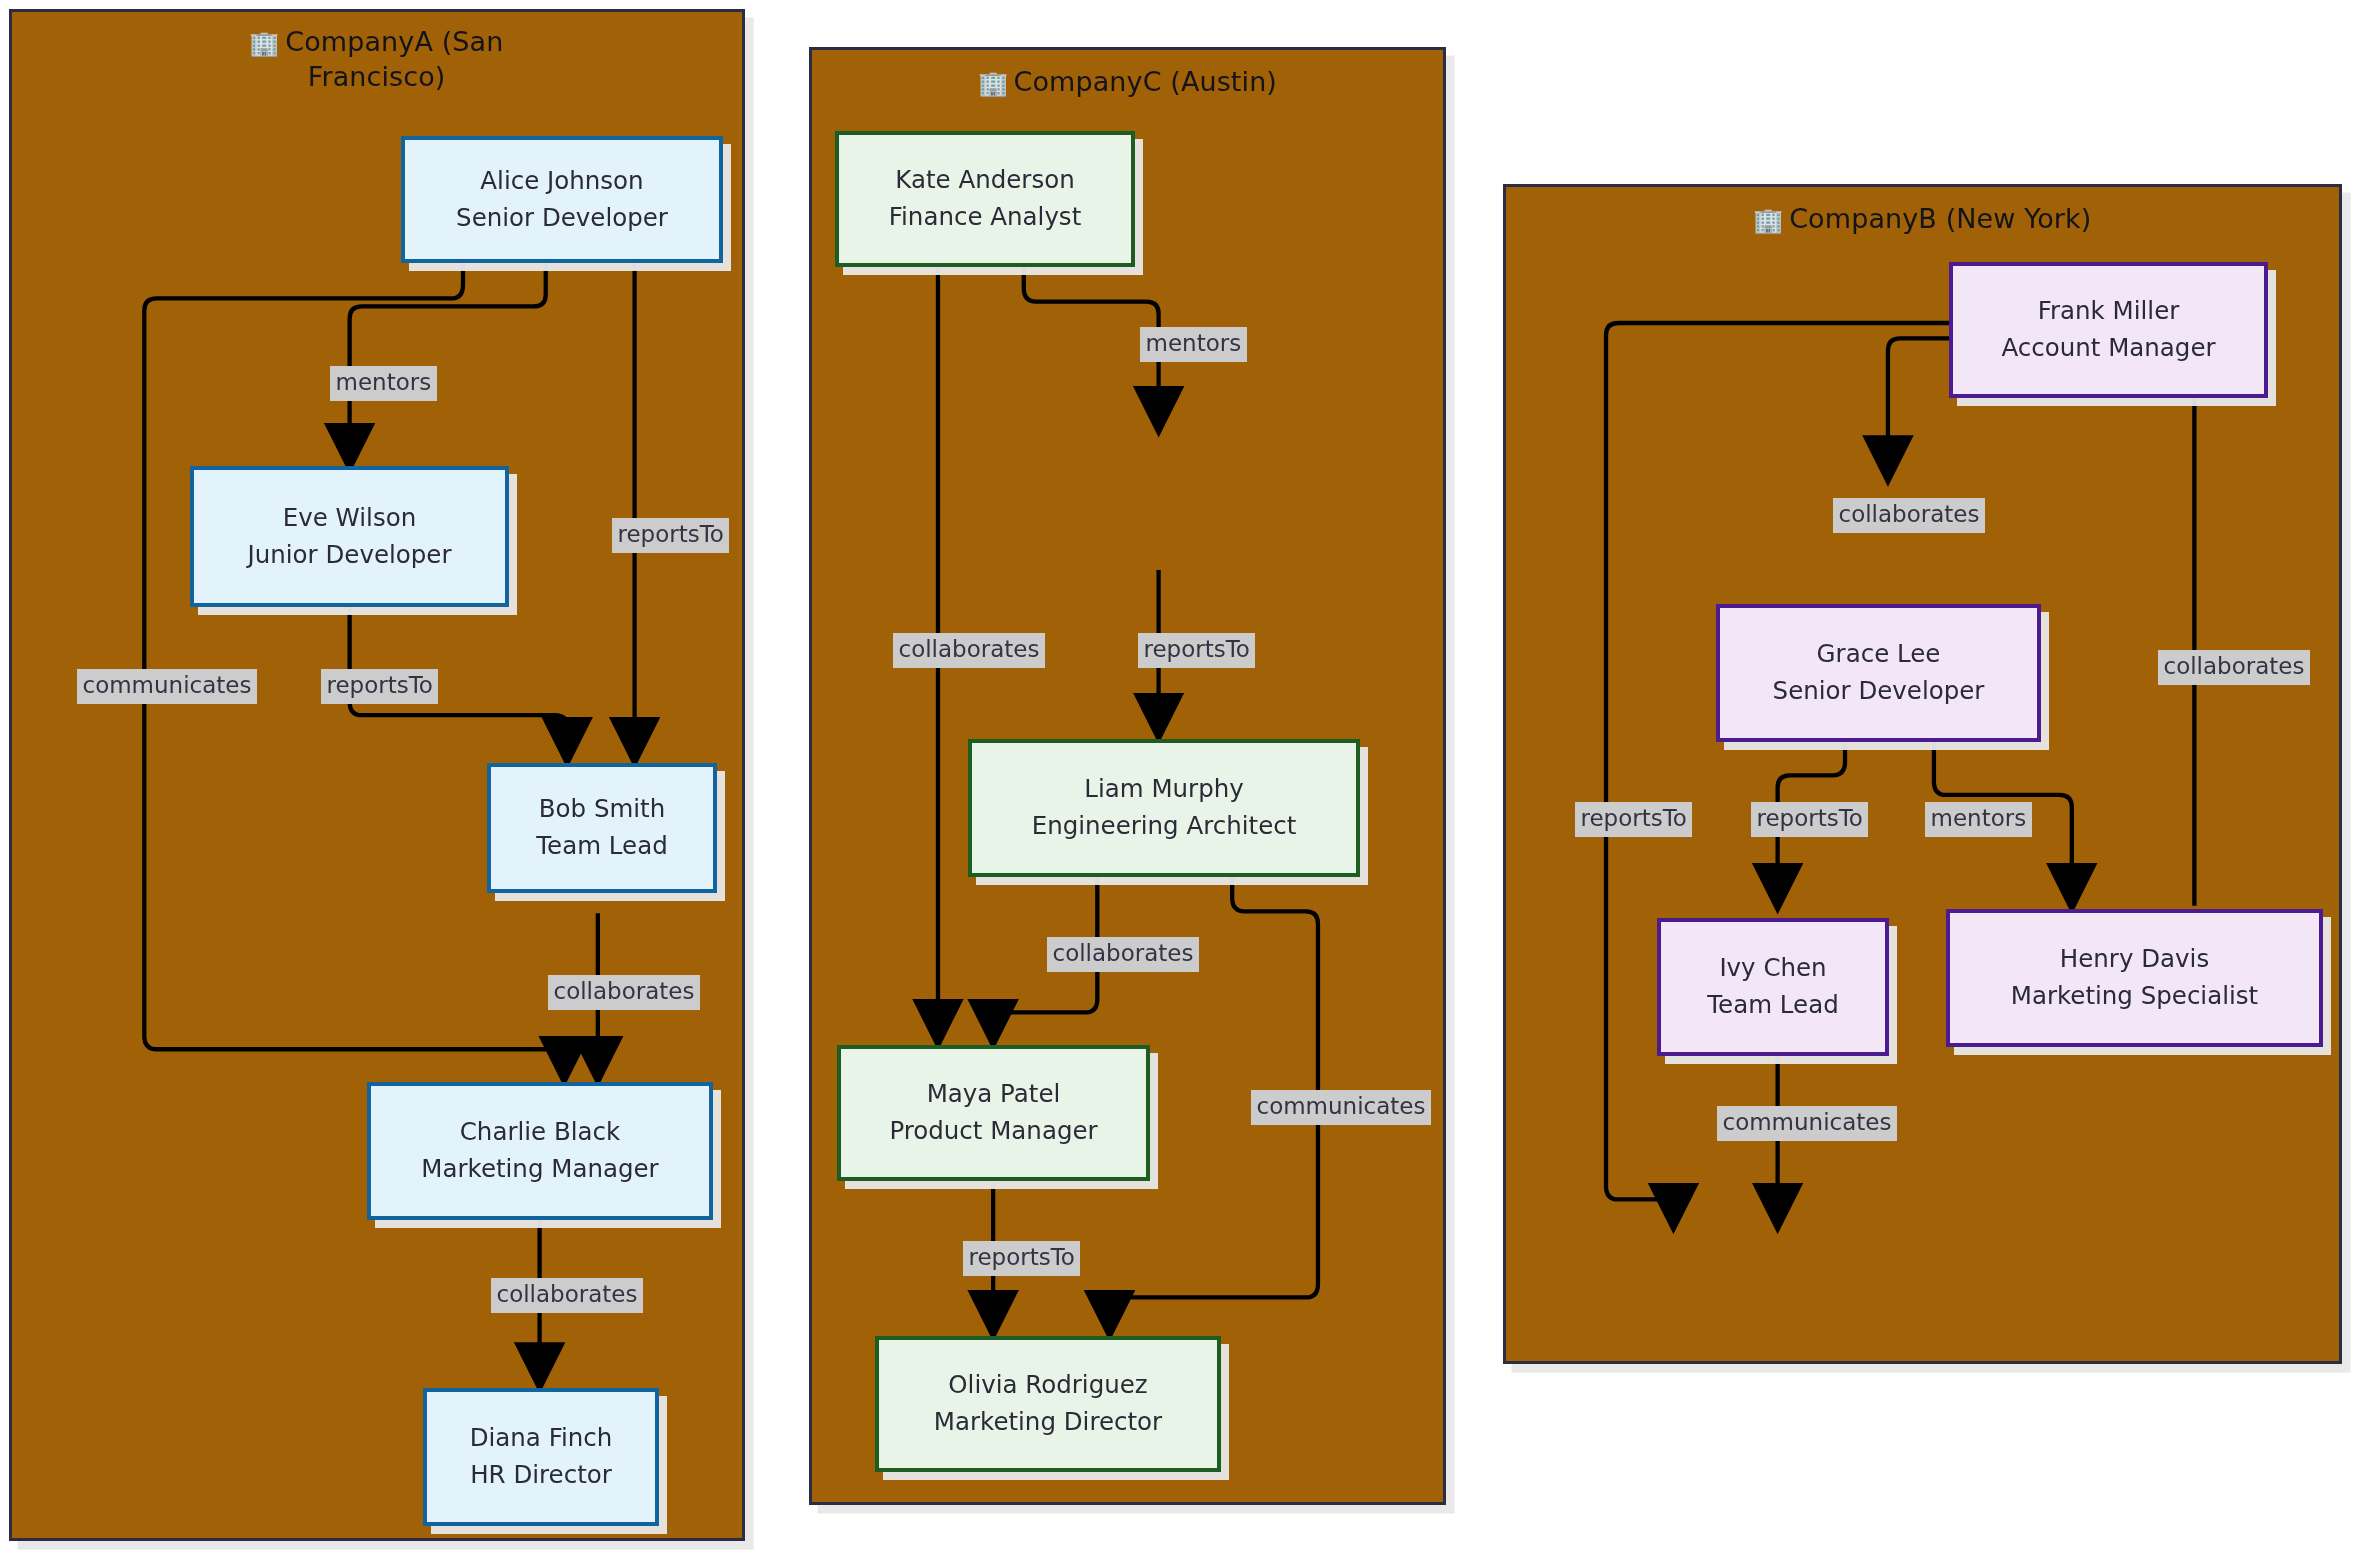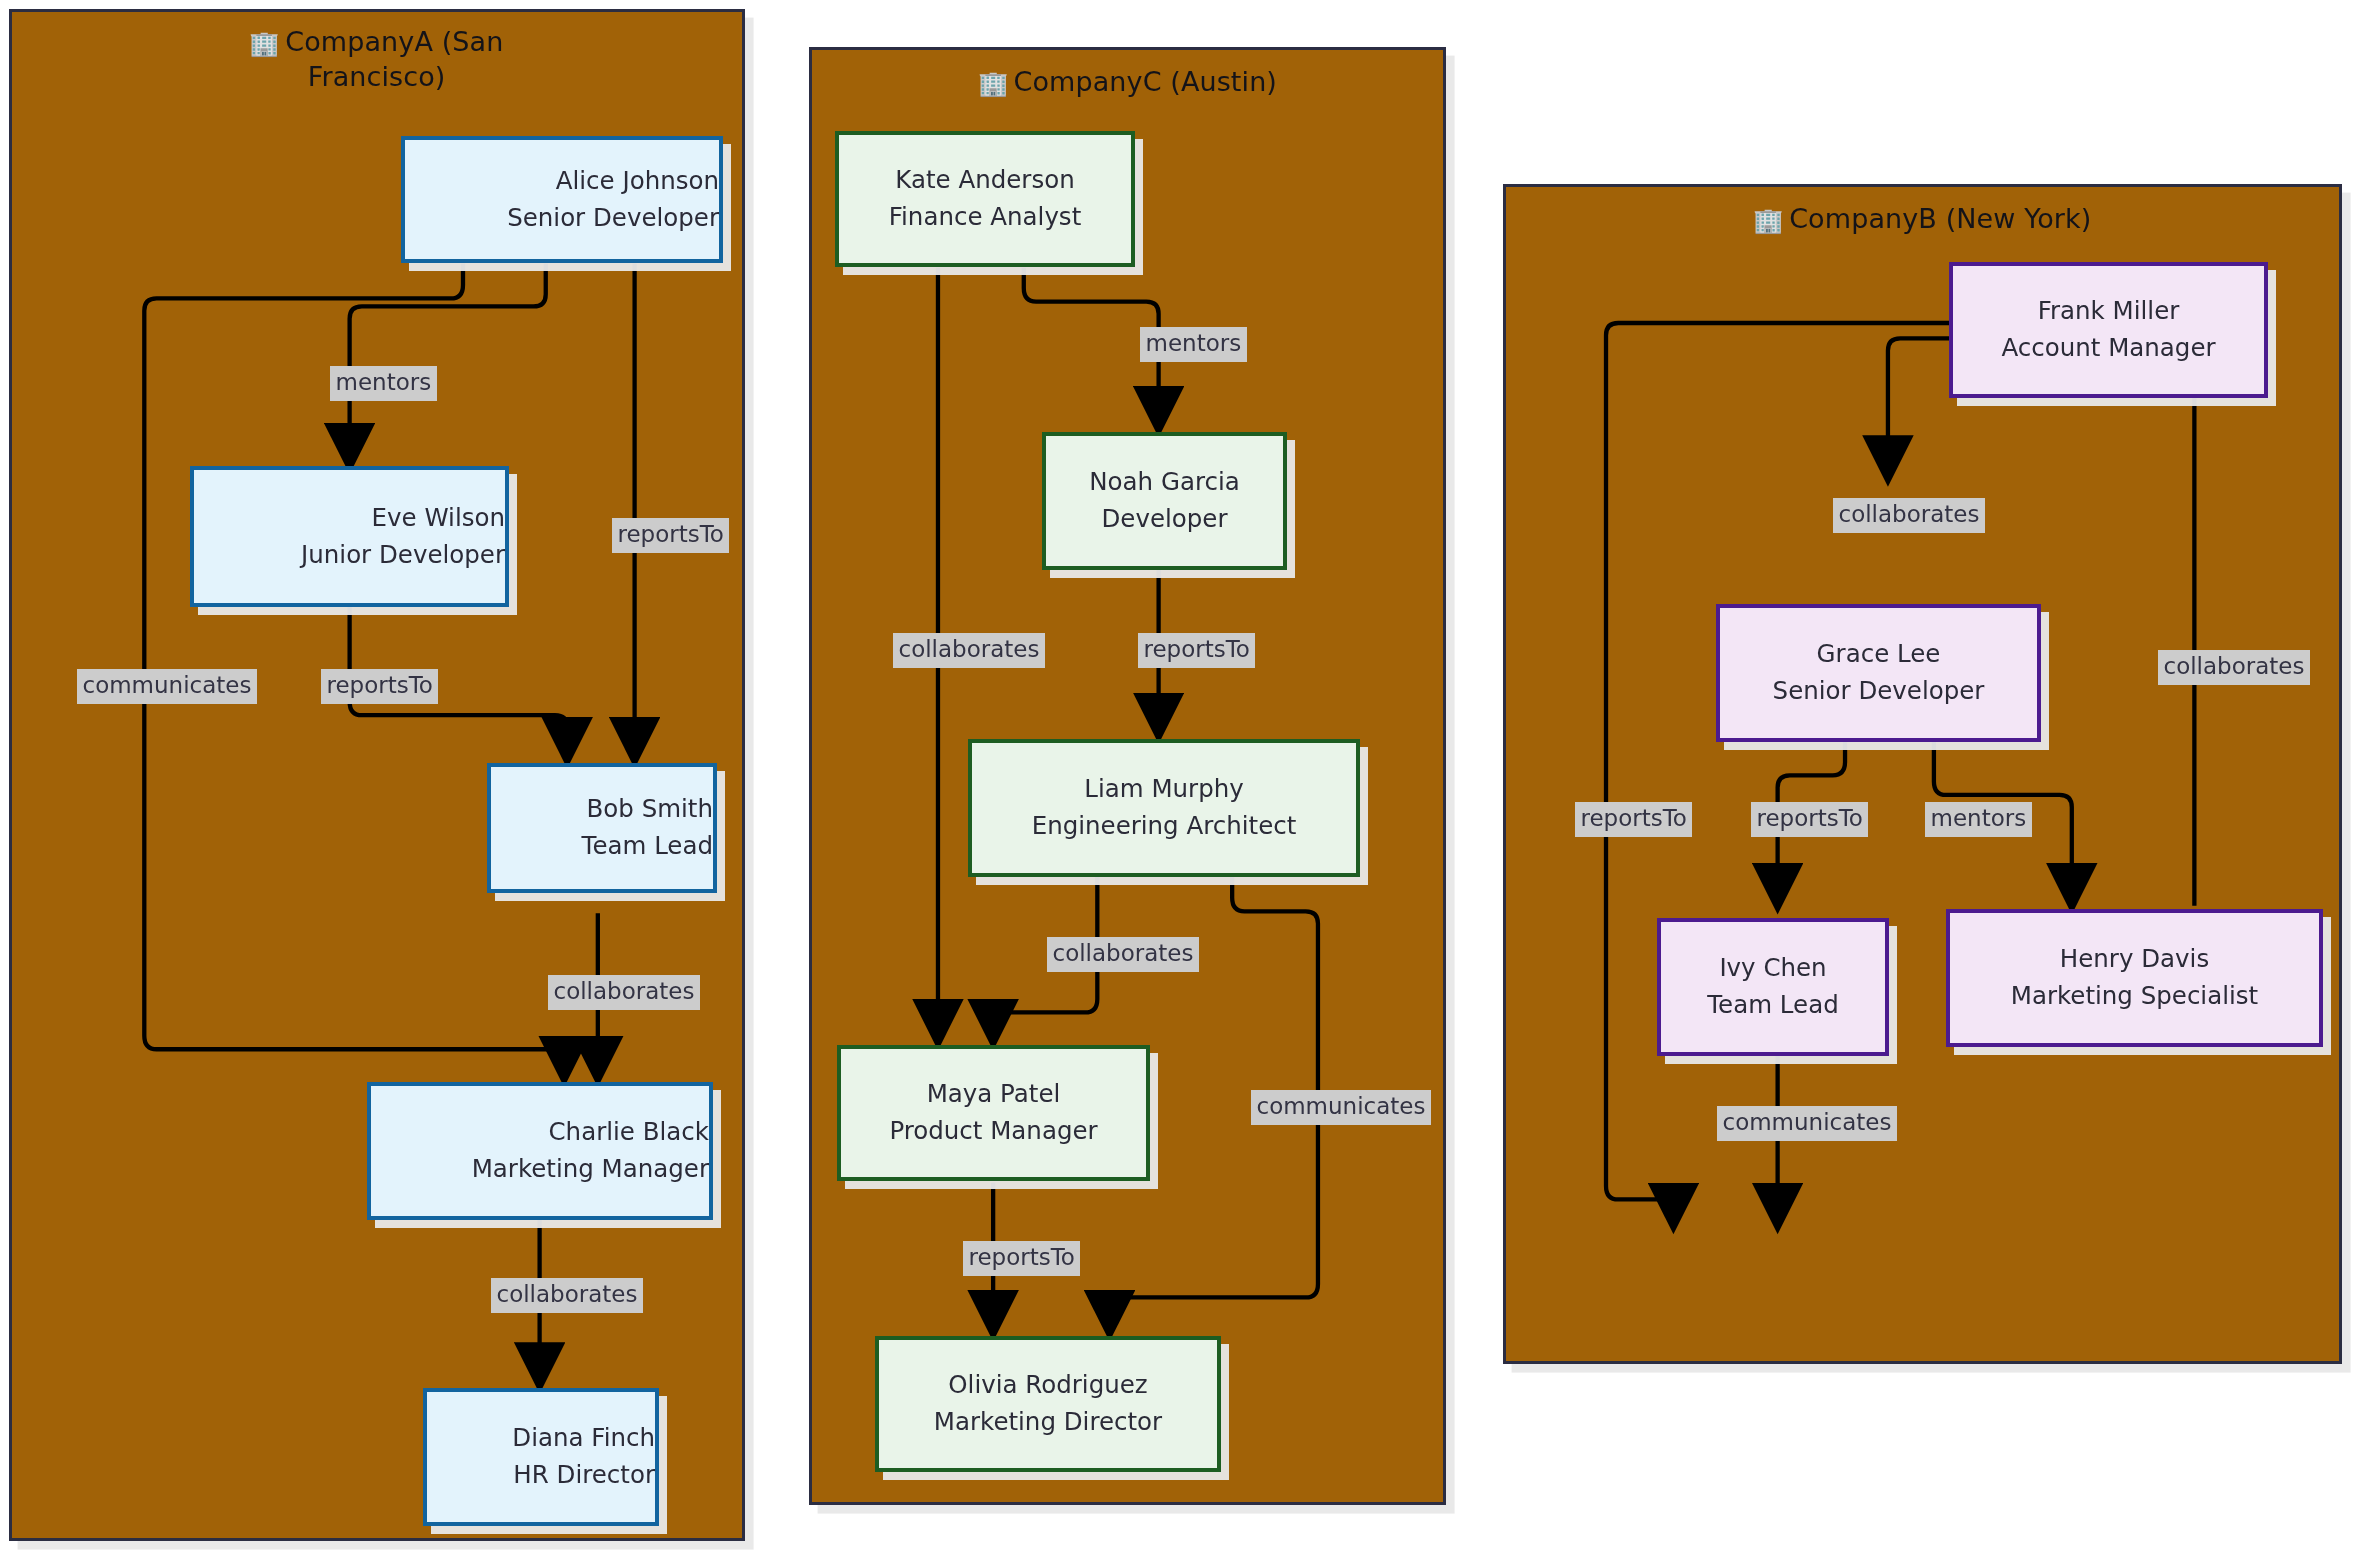--- a/index.html
+++ b/index.html
@@ -11,21 +11,21 @@
            box-shadow:8.6px 8.6px 0 0 rgba(232,232,232,.95);box-sizing:border-box;}
   .cluster-title{position:absolute;left:0;right:0;text-align:center;
            font-size:27px;color:#131319;line-height:1.24;letter-spacing:0.1px;}
   .cluster-title .bld{font-size:24.5px;vertical-align:-1.2px;margin-right:4.9px;}
 
   .node{position:absolute;box-sizing:border-box;display:flex;flex-direction:column;
         align-items:center;justify-content:center;text-align:center;
         font-size:24.5px;color:#2b2b38;line-height:1.5;
         box-shadow:8px 8px 0 0 rgba(233,233,233,.95);}
   .node .ln{display:block;white-space:nowrap;}
-  .n-blue  {background:#e3f3fc;border:4.3px solid #12649f;align-items:flex-end;}
+  .n-blue  {background:#e3f3fc;border:4.3px solid #12649f;}
   .n-green {background:#e9f4e9;border:4.3px solid #1d5d22;}
   .n-purple{background:#f3e6f6;border:4.3px solid #4c1b8f;}
 
   .elabel{position:absolute;background:#cccccc;color:#333344;
           font-size:23px;line-height:1.05;padding:4.3px 5.5px 6.1px 5.5px;white-space:nowrap;
           box-sizing:border-box;margin-left:48px;}
 </style>
 </head>
 <body>
 
@@ -119,24 +119,20 @@
   <div class="node n-blue" style="left:423px;top:1388px;width:236px;height:138px;">
     <span class="ln">Diana Finch</span>
     <span class="ln">HR Director</span>
   </div>
 
   <div class="node n-green" style="left:835px;top:131px;width:300px;height:136px;">
     <span class="ln">Kate Anderson</span>
     <span class="ln">Finance Analyst</span>
   </div>
 
-  <div class="node n-green" style="left:1042px;top:432px;width:245px;height:138px;">
-    <span class="ln">Noah Garcia</span>
-    <span class="ln">Developer</span>
-  </div>
 
   <div class="node n-green" style="left:968px;top:739px;width:392px;height:138px;">
     <span class="ln">Liam Murphy</span>
     <span class="ln">Engineering Architect</span>
   </div>
 
   <div class="node n-green" style="left:837px;top:1045px;width:313px;height:136px;">
     <span class="ln">Maya Patel</span>
     <span class="ln">Product Manager</span>
   </div>

